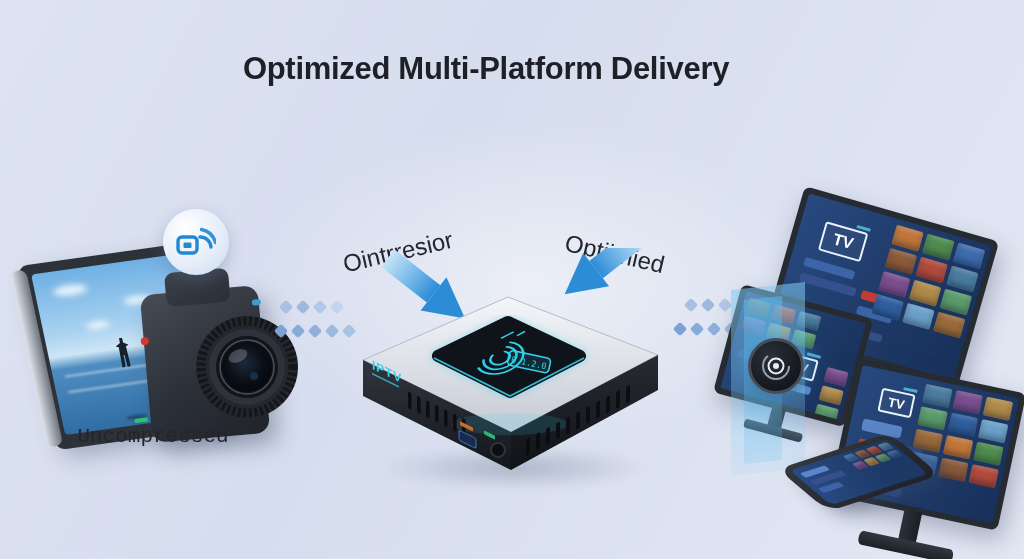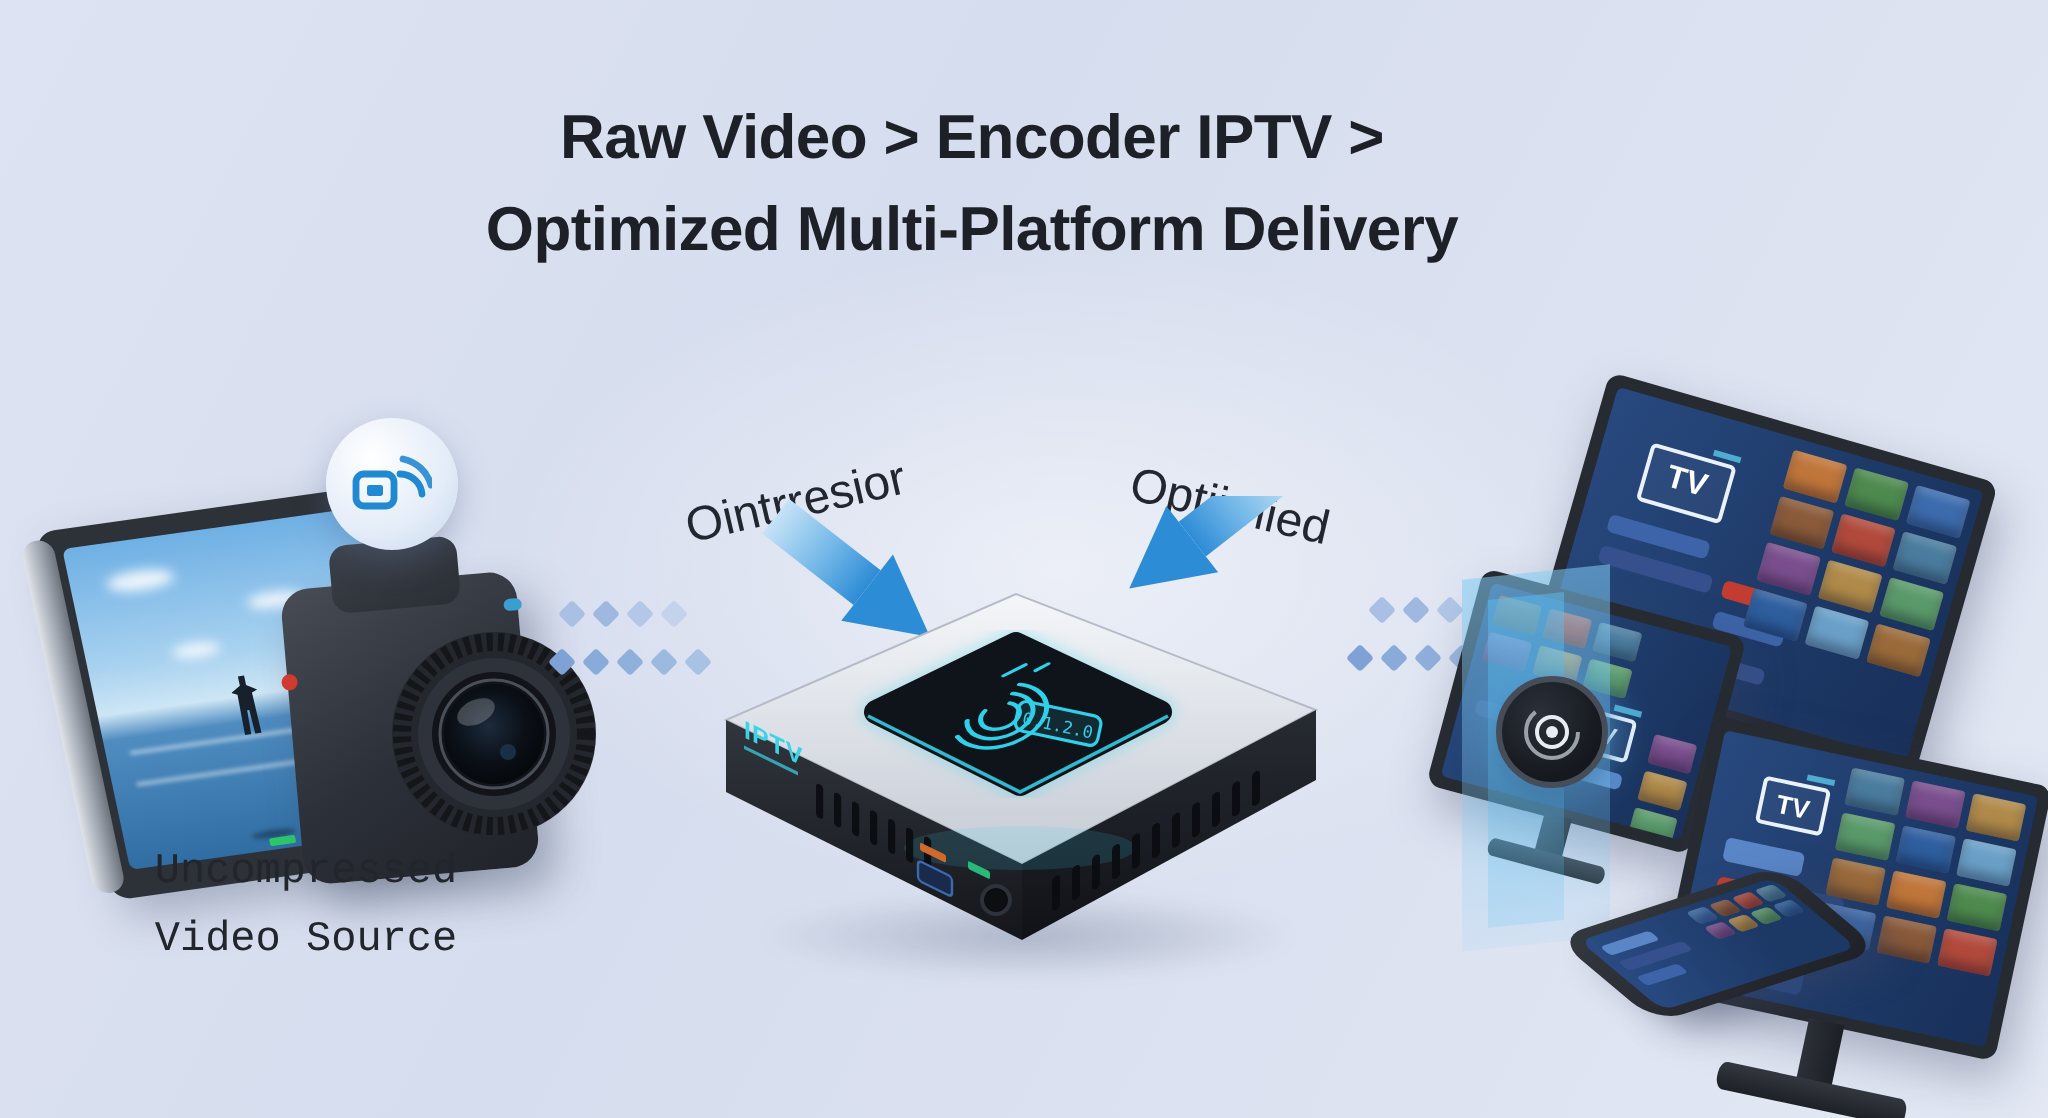--- a/index.html
+++ b/index.html
@@ -129,21 +129,20 @@
   .phone .pill { border-radius:2px; }
 
   .label-text { white-space:nowrap; }
 </style>
 </head>
 <body>
 
 <div class="stage">
 
   <div class="title">
-    <div class="label-text">Raw Video &gt; Encoder IPTV &gt;</div>
     <div class="label-text">Optimized Multi-Platform Delivery</div>
   </div>
 
   <div class="monitor">
     <div class="edge"></div>
     <div class="screen">
       <div class="cloud" style="left:12%;top:10%;width:34px;height:10px;"></div>
       <div class="cloud" style="left:55%;top:22%;width:28px;height:8px;"></div>
       <div class="cloud" style="left:28%;top:34%;width:24px;height:7px;"></div>
       <div class="sea-streak" style="top:64%;"></div>
@@ -180,21 +179,20 @@
     <svg width="40" height="34" viewBox="0 0 40 34">
       <rect x="2" y="12" width="19" height="16" rx="4" fill="none" stroke="#2188d2" stroke-width="3.4"></rect>
       <rect x="7.5" y="17.5" width="8" height="5.5" rx="1.2" fill="#2188d2"></rect>
       <path d="M24 12 A 11 11 0 0 1 35 22" fill="none" stroke="#2188d2" stroke-width="3.4" stroke-linecap="round"></path>
       <path d="M25.5 4.5 A 18.5 18.5 0 0 1 39.5 17.5" fill="none" stroke="#2188d2" stroke-width="3.4" stroke-linecap="round" opacity=".9"></path>
     </svg>
   </div>
 
   <div class="source-label">
     <div class="label-text">Uncompressed</div>
-    <div class="label-text">Video Source</div>
   </div>
 
   <div class="dots dots-left">
       <div class="dot-row">
         <span class="diamond" style="background: rgb(169, 191, 228);"></span>
         <span class="diamond" style="background: rgb(159, 184, 224);"></span>
         <span class="diamond" style="background: rgb(179, 199, 232);"></span>
         <span class="diamond" style="background: rgb(195, 211, 236);"></span>
       </div>
       <div class="dot-row">

